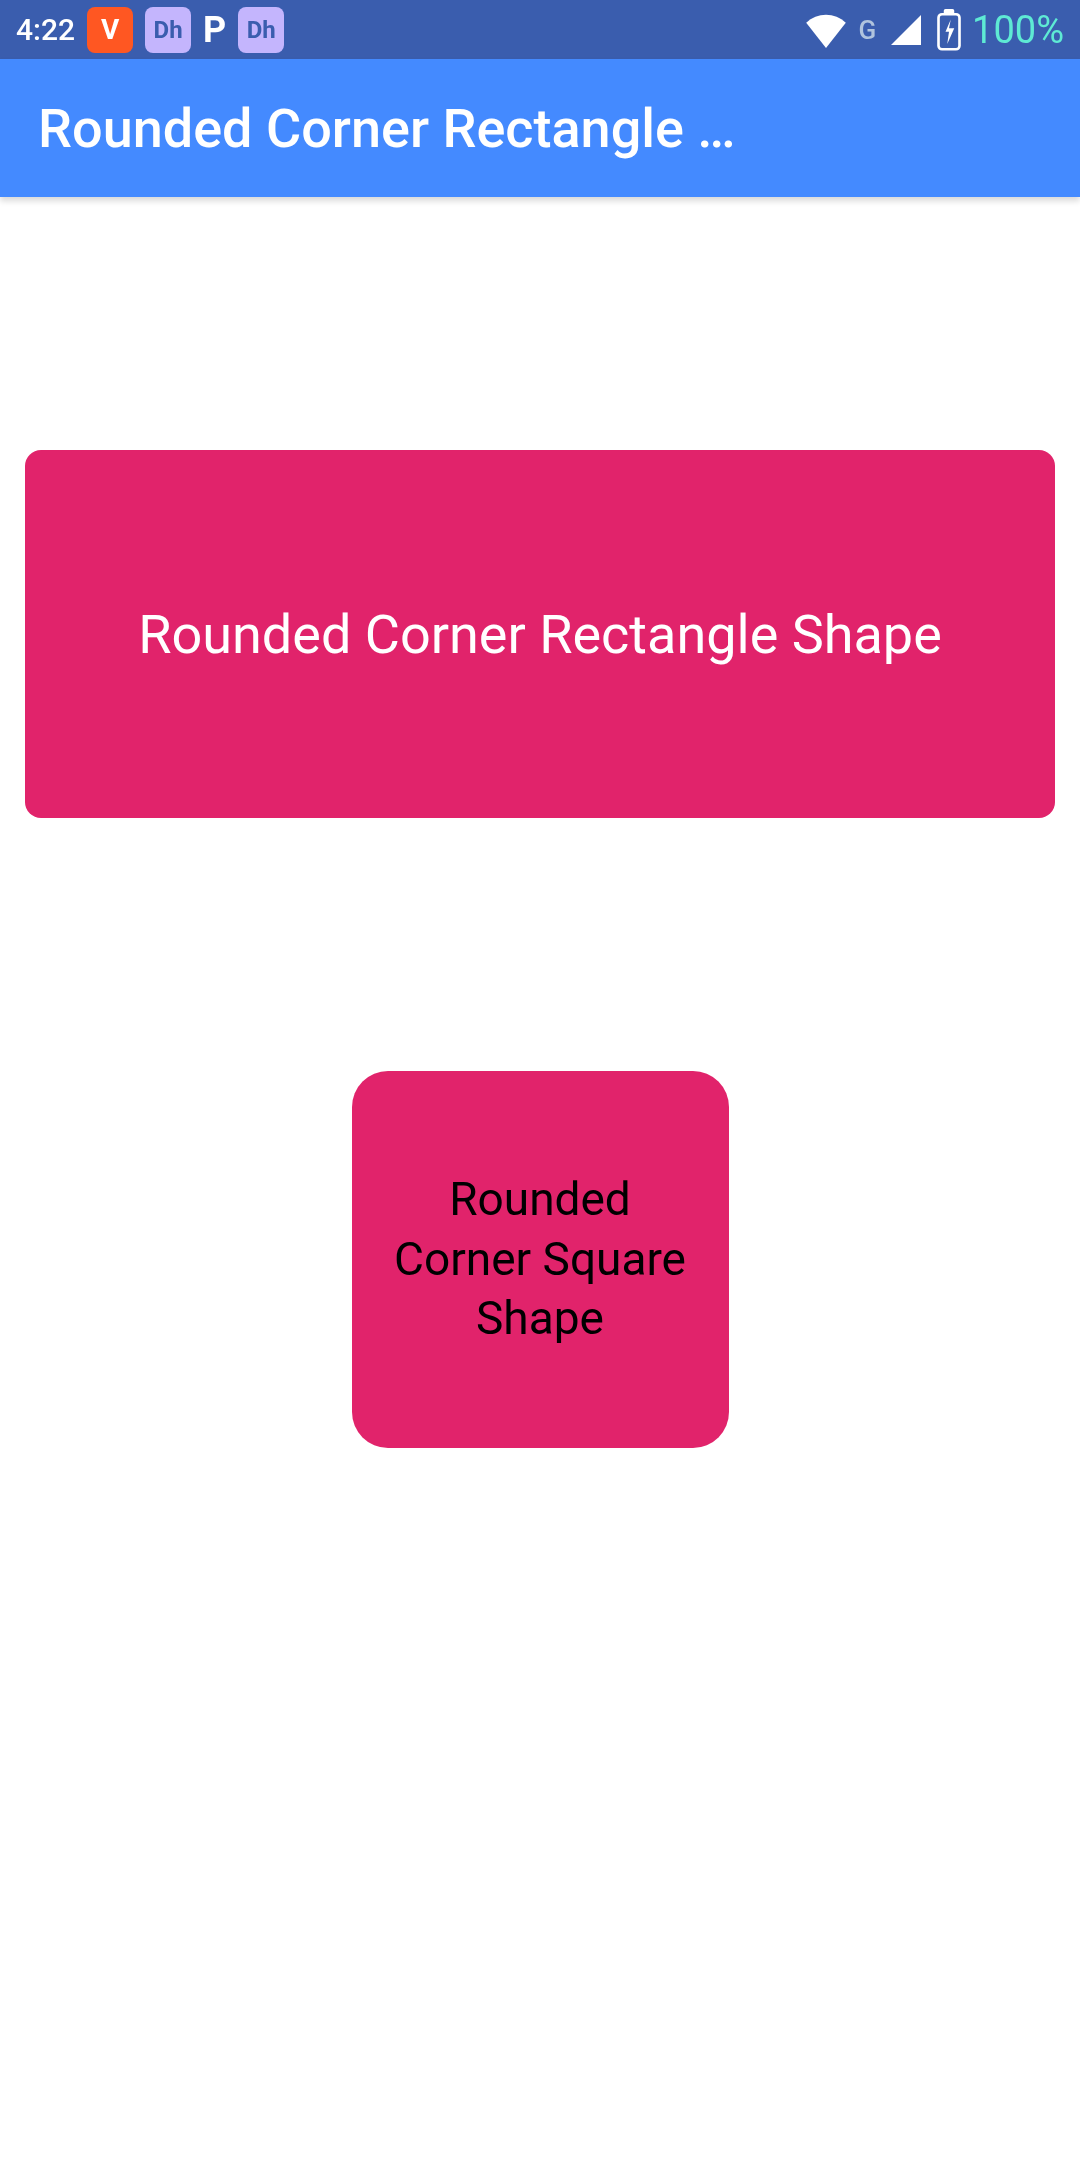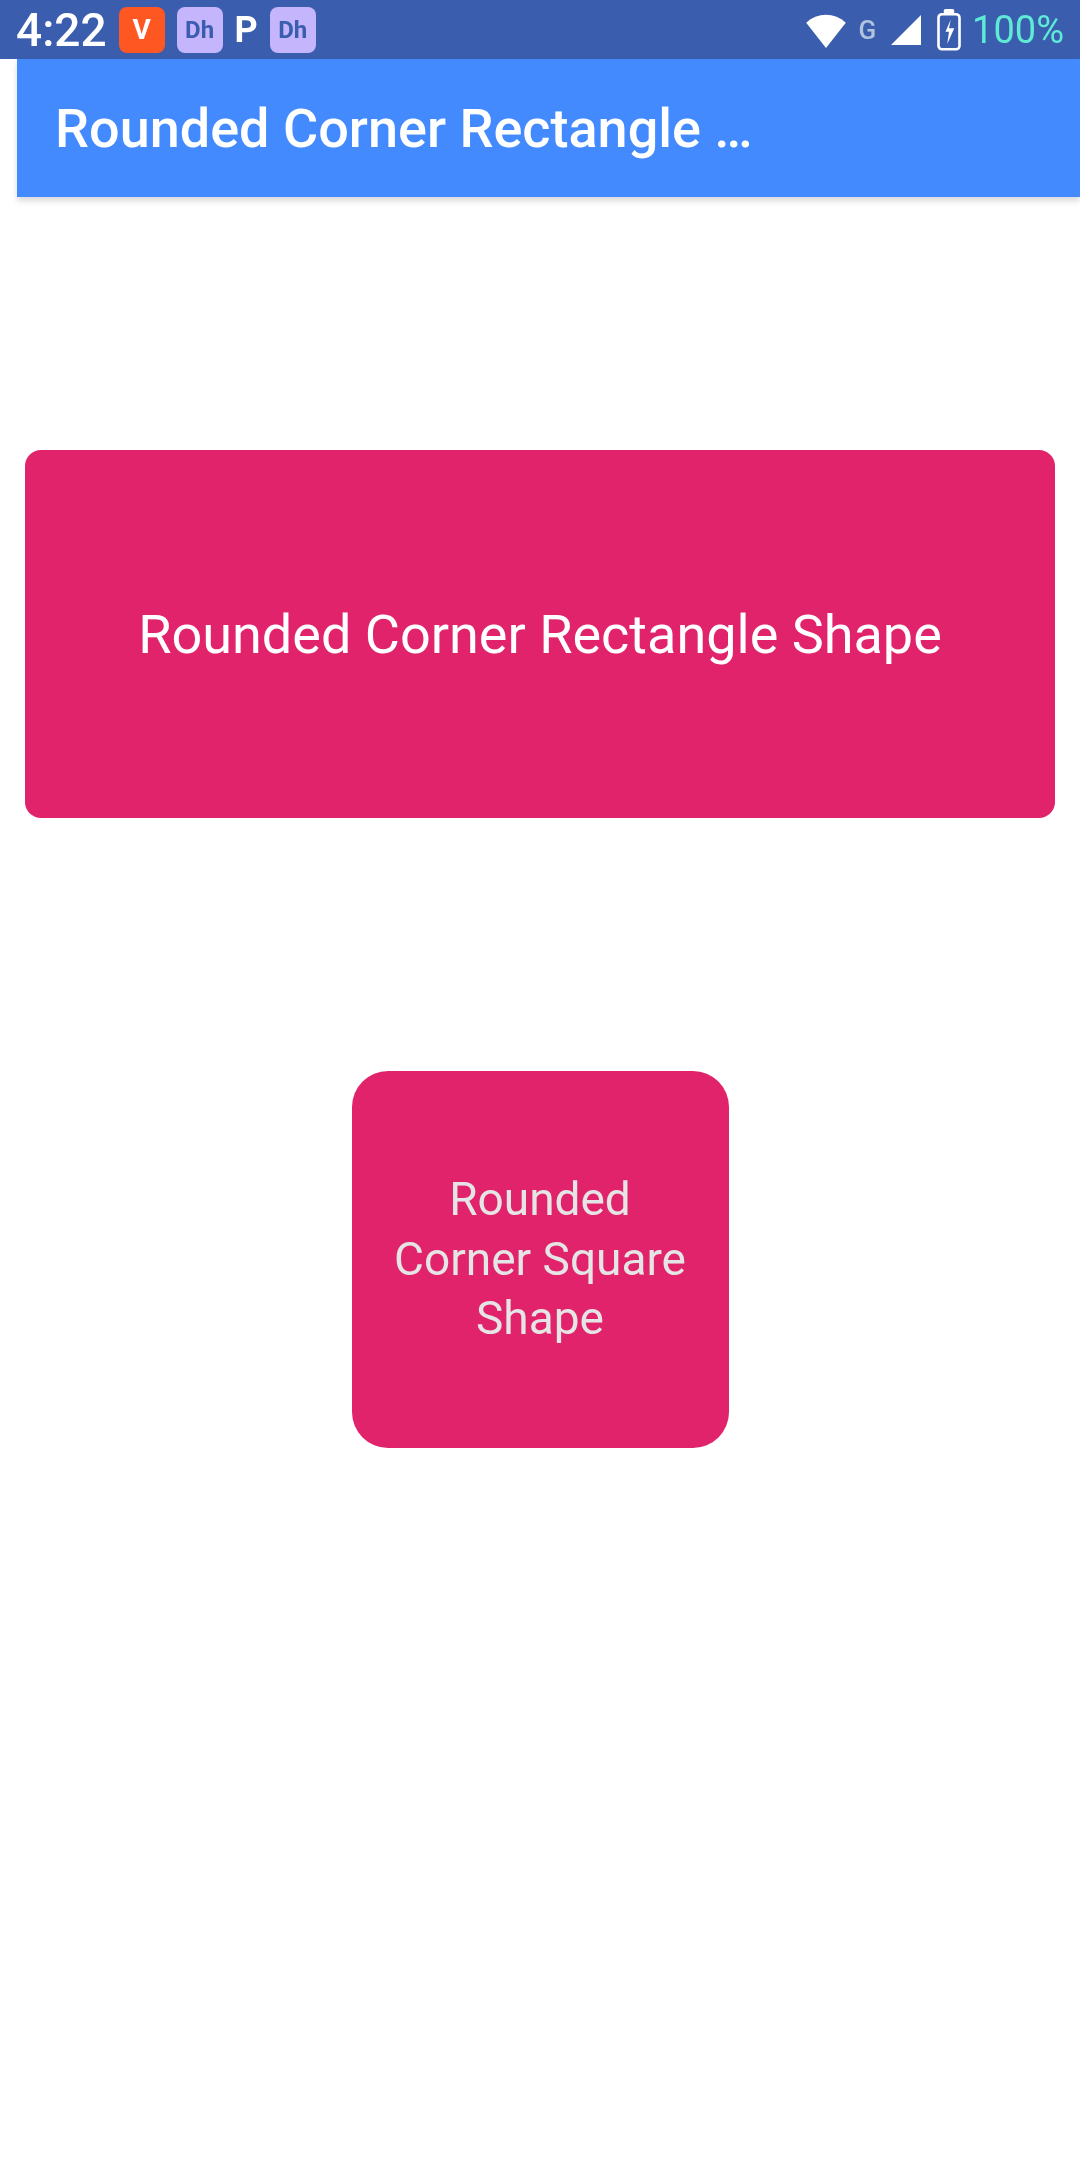--- a/index.html
+++ b/index.html
@@ -22,21 +22,21 @@
       align-items: center;
       padding: 0 16px;
       color: #ffffff;
     }
     .status-left {
       display: flex;
       align-items: center;
       gap: 12px;
     }
     .status-time {
-      font-size: 46px;
+      font-size: 30px;
       font-weight: 500;
       color: #ffffff;
     }
     .status-icon-box {
       width: 46px;
       height: 46px;
       border-radius: 8px;
       display: flex;
       align-items: center;
       justify-content: center;
@@ -75,21 +75,20 @@
       font-weight: 400;
       color: #5eead4;
     }
     .app-bar {
       height: 138px;
       background: #448AFF;
       display: flex;
       align-items: center;
       padding-left: 38px;
       box-shadow: 0 4px 6px rgba(0,0,0,0.15);
-      margin-left: 17px;
     }
     .app-bar-title {
       color: #ffffff;
       font-size: 54px;
       font-weight: 500;
       white-space: nowrap;
       overflow: hidden;
       text-overflow: ellipsis;
       max-width: 940px;
     }
@@ -113,21 +112,21 @@
       margin-bottom: 253px;
     }
     .shape-square {
       width: 377px;
       height: 377px;
       background: #E1236B;
       border-radius: 36px;
       display: flex;
       align-items: center;
       justify-content: center;
-      color: #e5e5e5;
+      color: #000000;
       font-size: 46px;
       font-weight: 400;
       text-align: center;
       padding: 0 24px;
       line-height: 1.3;
     }
   </style>
 </head>
 <body>
 

